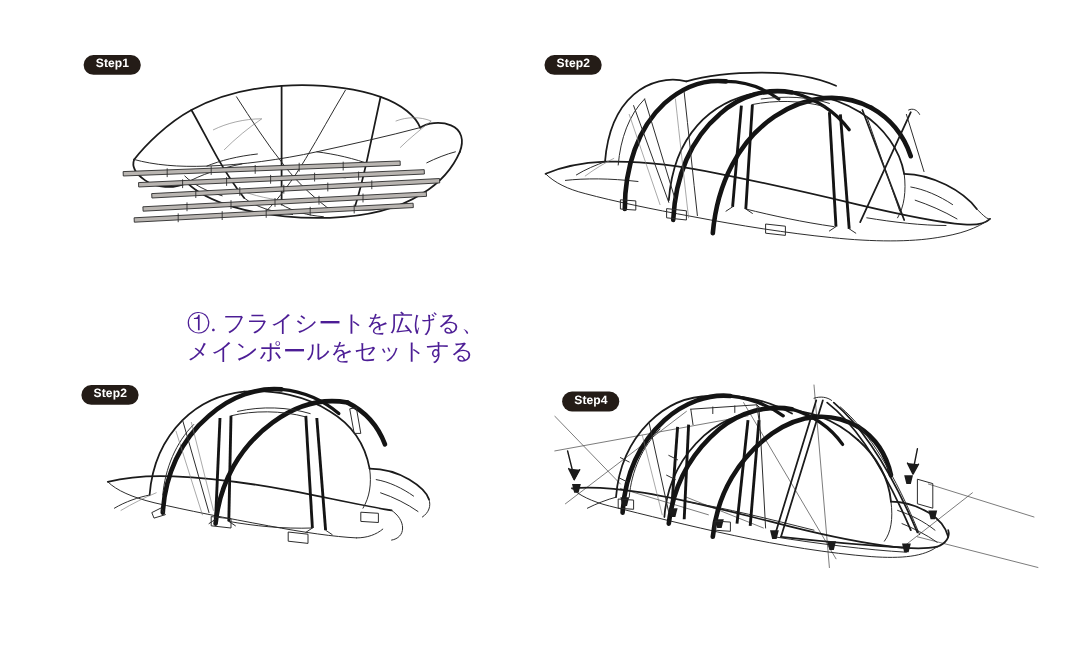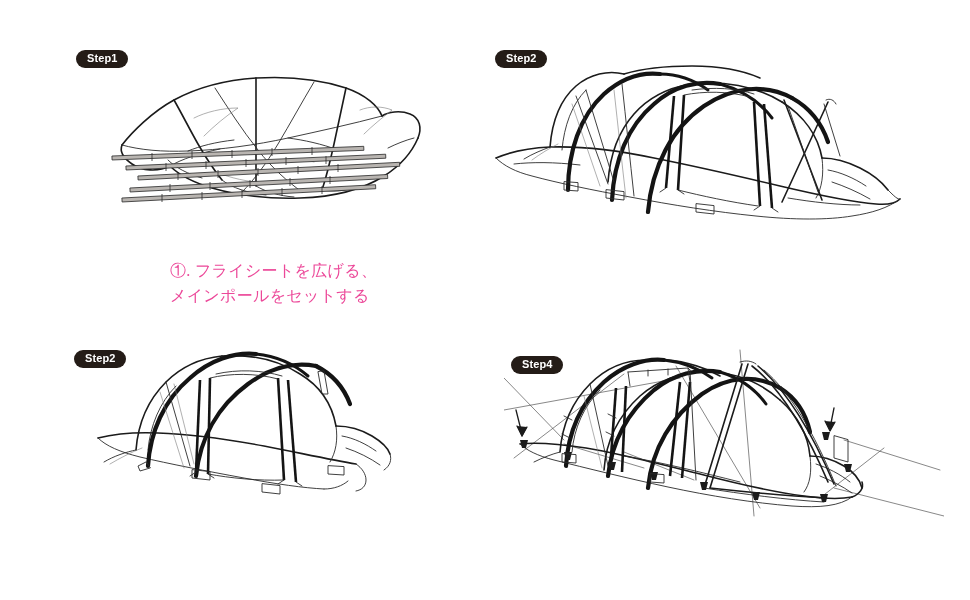--- a/index.html
+++ b/index.html
@@ -49,26 +49,27 @@
   #badge-step4 { left: 7px;  top: 8px; }
 
   .figure {
     position: absolute;
     left: 0;
     top: 0;
   }
 
   .caption {
     position: absolute;
-    color: #ec4899;
+    color: #4c1d95;
     font-family: "Liberation Serif", "DejaVu Serif", serif;
-    font-size: 16px;
+    font-size: 21px;
     line-height: 25px;
     white-space: pre-line;
     letter-spacing: 0.3px;
+    margin-top: 24px;
   }
   #caption-step1 { left: 100px; top: 218px; }
 
   svg { display: block; }
   .ink      { fill: none; stroke: #1b1b1b; stroke-width: 1.6; stroke-linecap: round; stroke-linejoin: round; }
   .ink-thin { fill: none; stroke: #2a2a2a; stroke-width: 0.9; stroke-linecap: round; stroke-linejoin: round; }
   .ink-hair { fill: none; stroke: #7b7b7b; stroke-width: 0.6; stroke-linecap: round; stroke-linejoin: round; }
   .pole     { fill: none; stroke: #141414; stroke-width: 4.2; stroke-linecap: round; stroke-linejoin: round; }
   .pole-med { fill: none; stroke: #141414; stroke-width: 3.0; stroke-linecap: round; stroke-linejoin: round; }
   .seam     { fill: none; stroke: #141414; stroke-width: 2.6; stroke-linecap: butt; }

